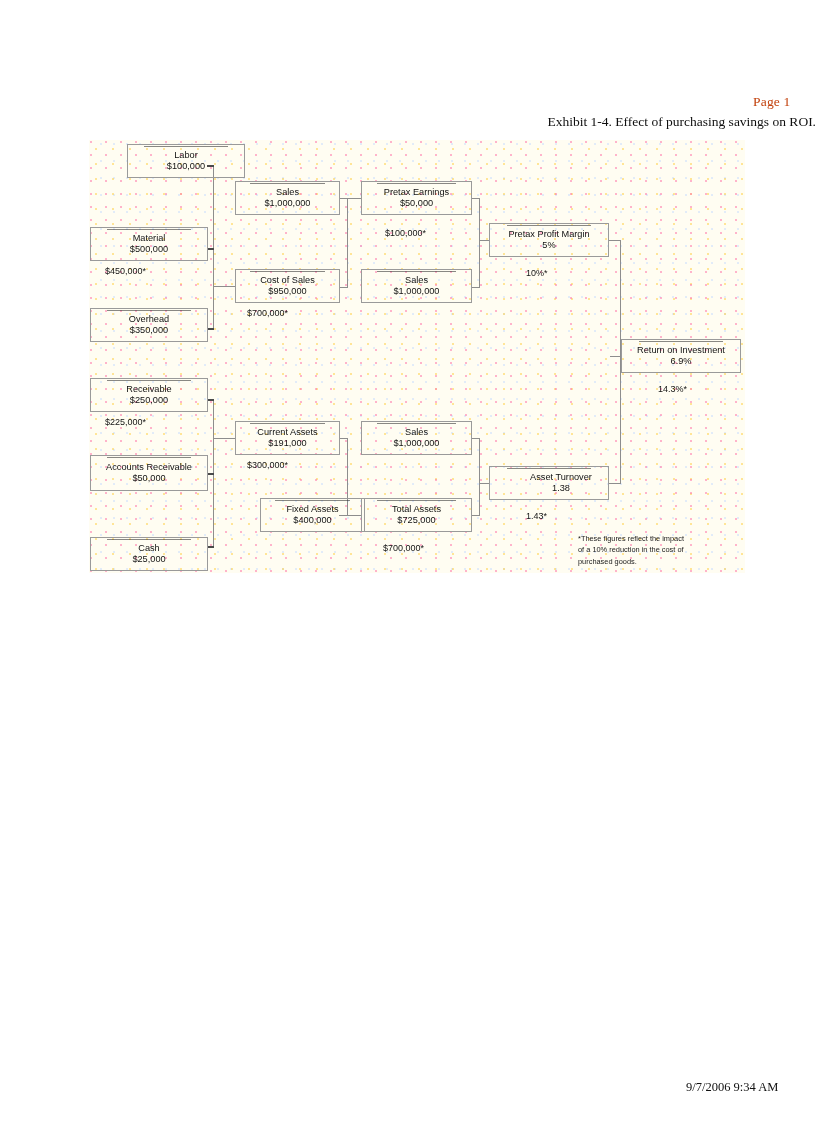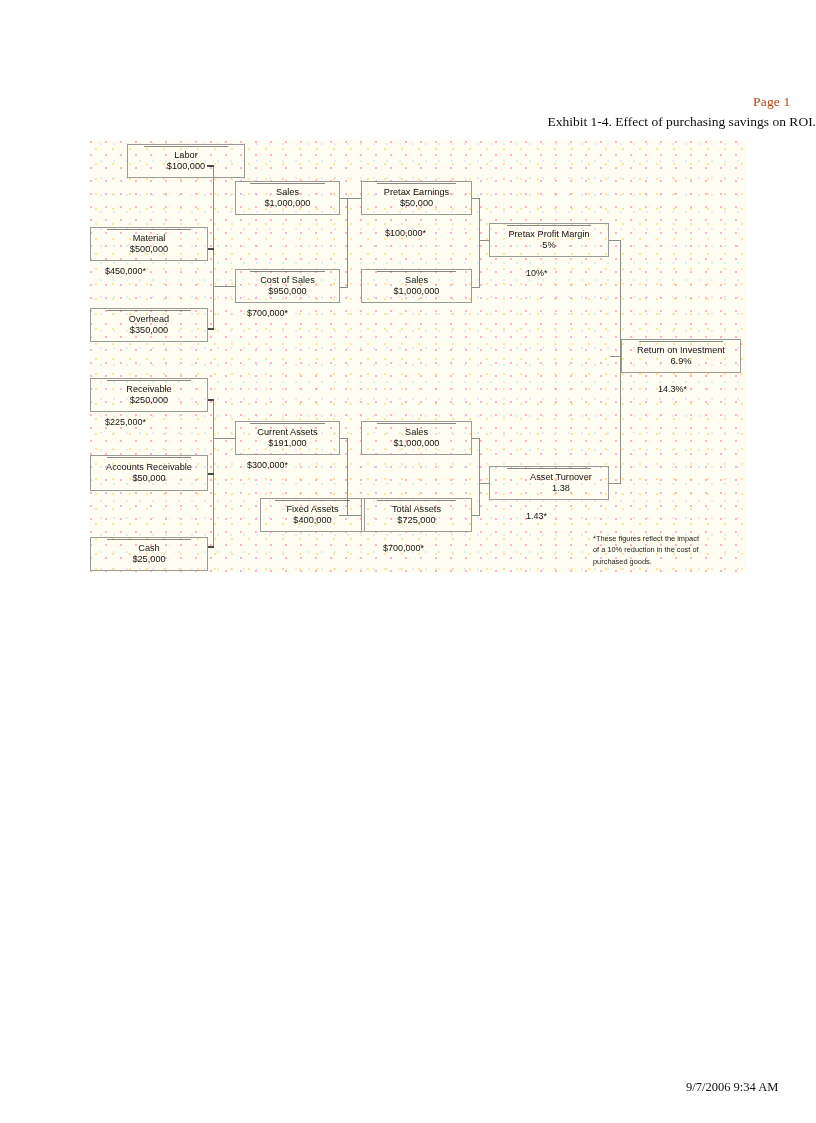--- a/index.html
+++ b/index.html
@@ -103,21 +103,20 @@
   .conn.stub { background: #4a4a4a; height: 2px; }
 
   
   #footnote {
     position: absolute;
     font-family: "Liberation Sans", "DejaVu Sans", sans-serif;
     font-size: 7.4px;
     color: #1a1a1a;
     line-height: 1.55;
     width: 140px;
-    margin-left: 15px;
   }
 
   
   #timestamp {
     position: absolute;
     left: 686px;
     top: 1080px;
     font-size: 12.5px;
     color: #111111;
     white-space: nowrap;

